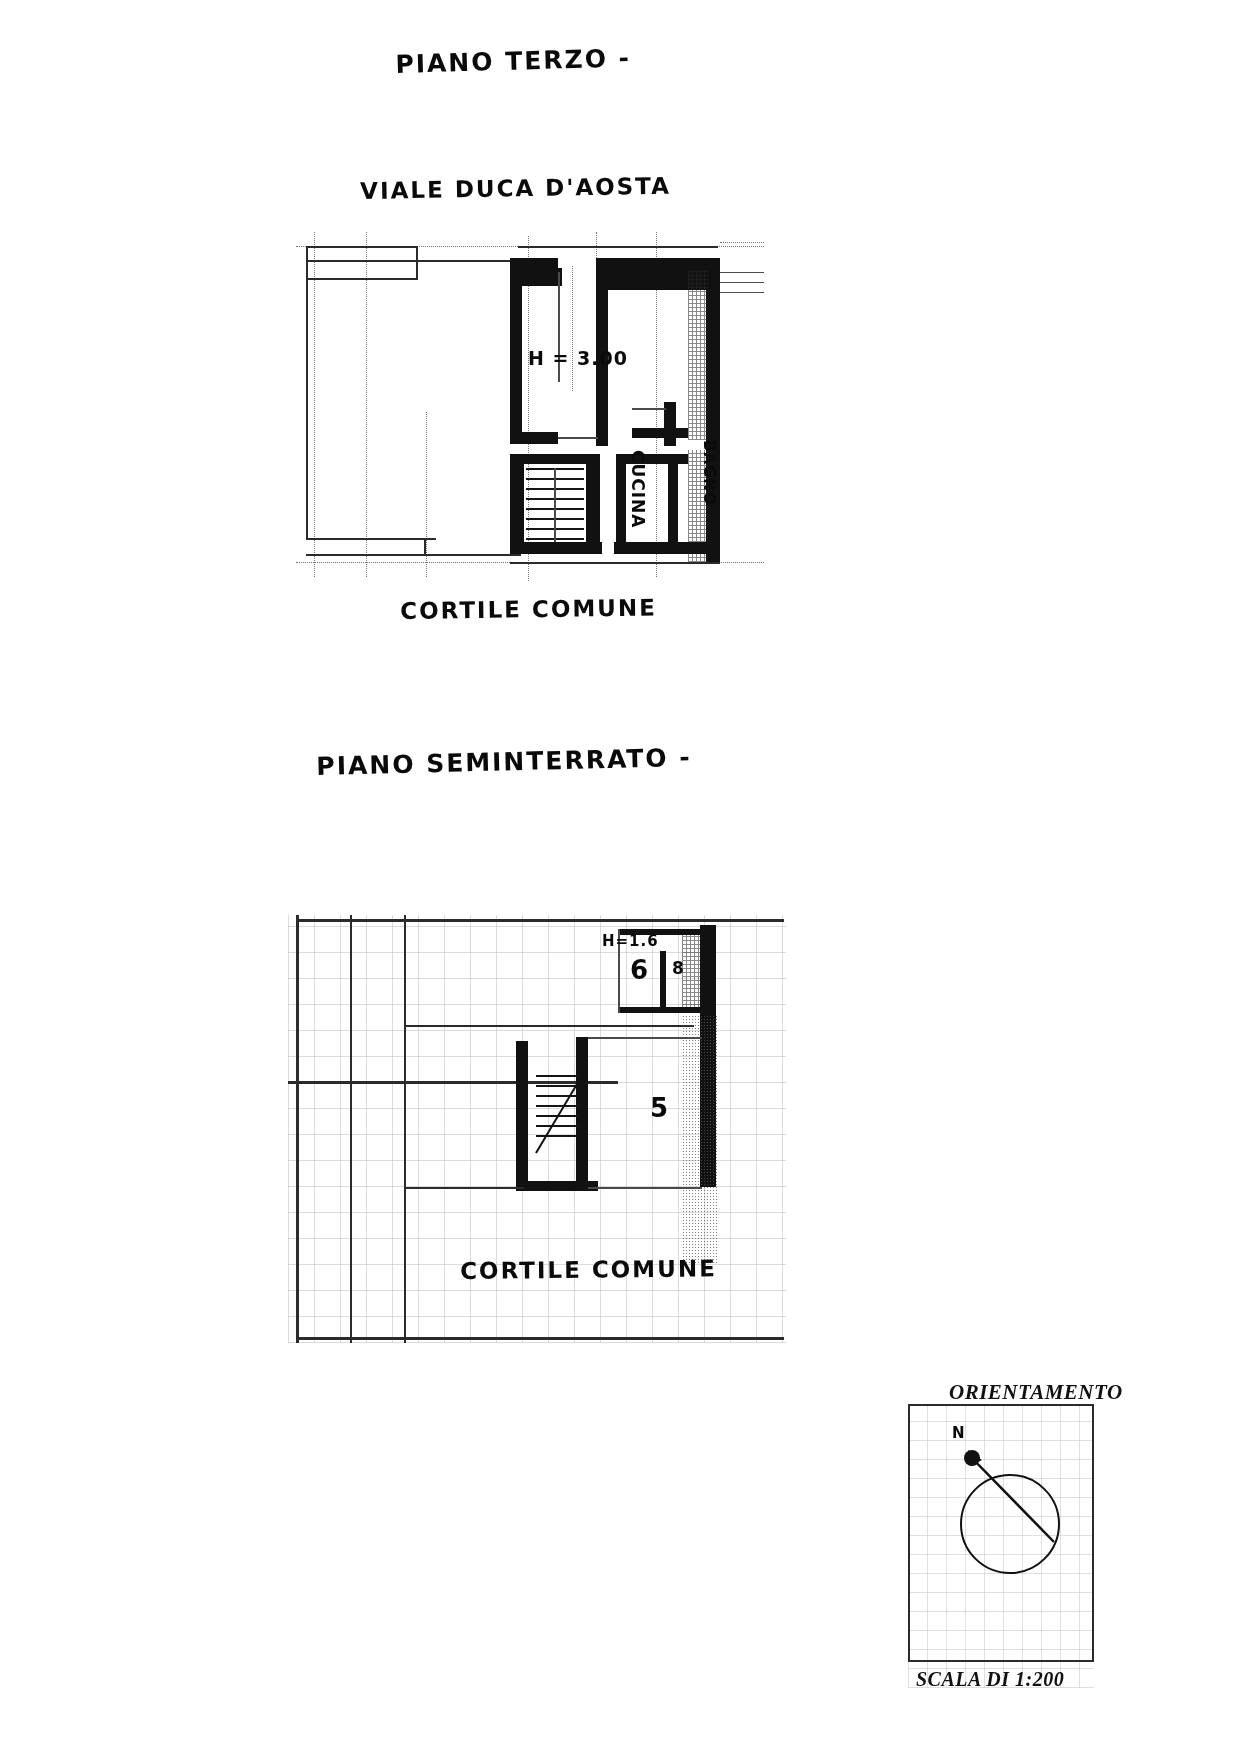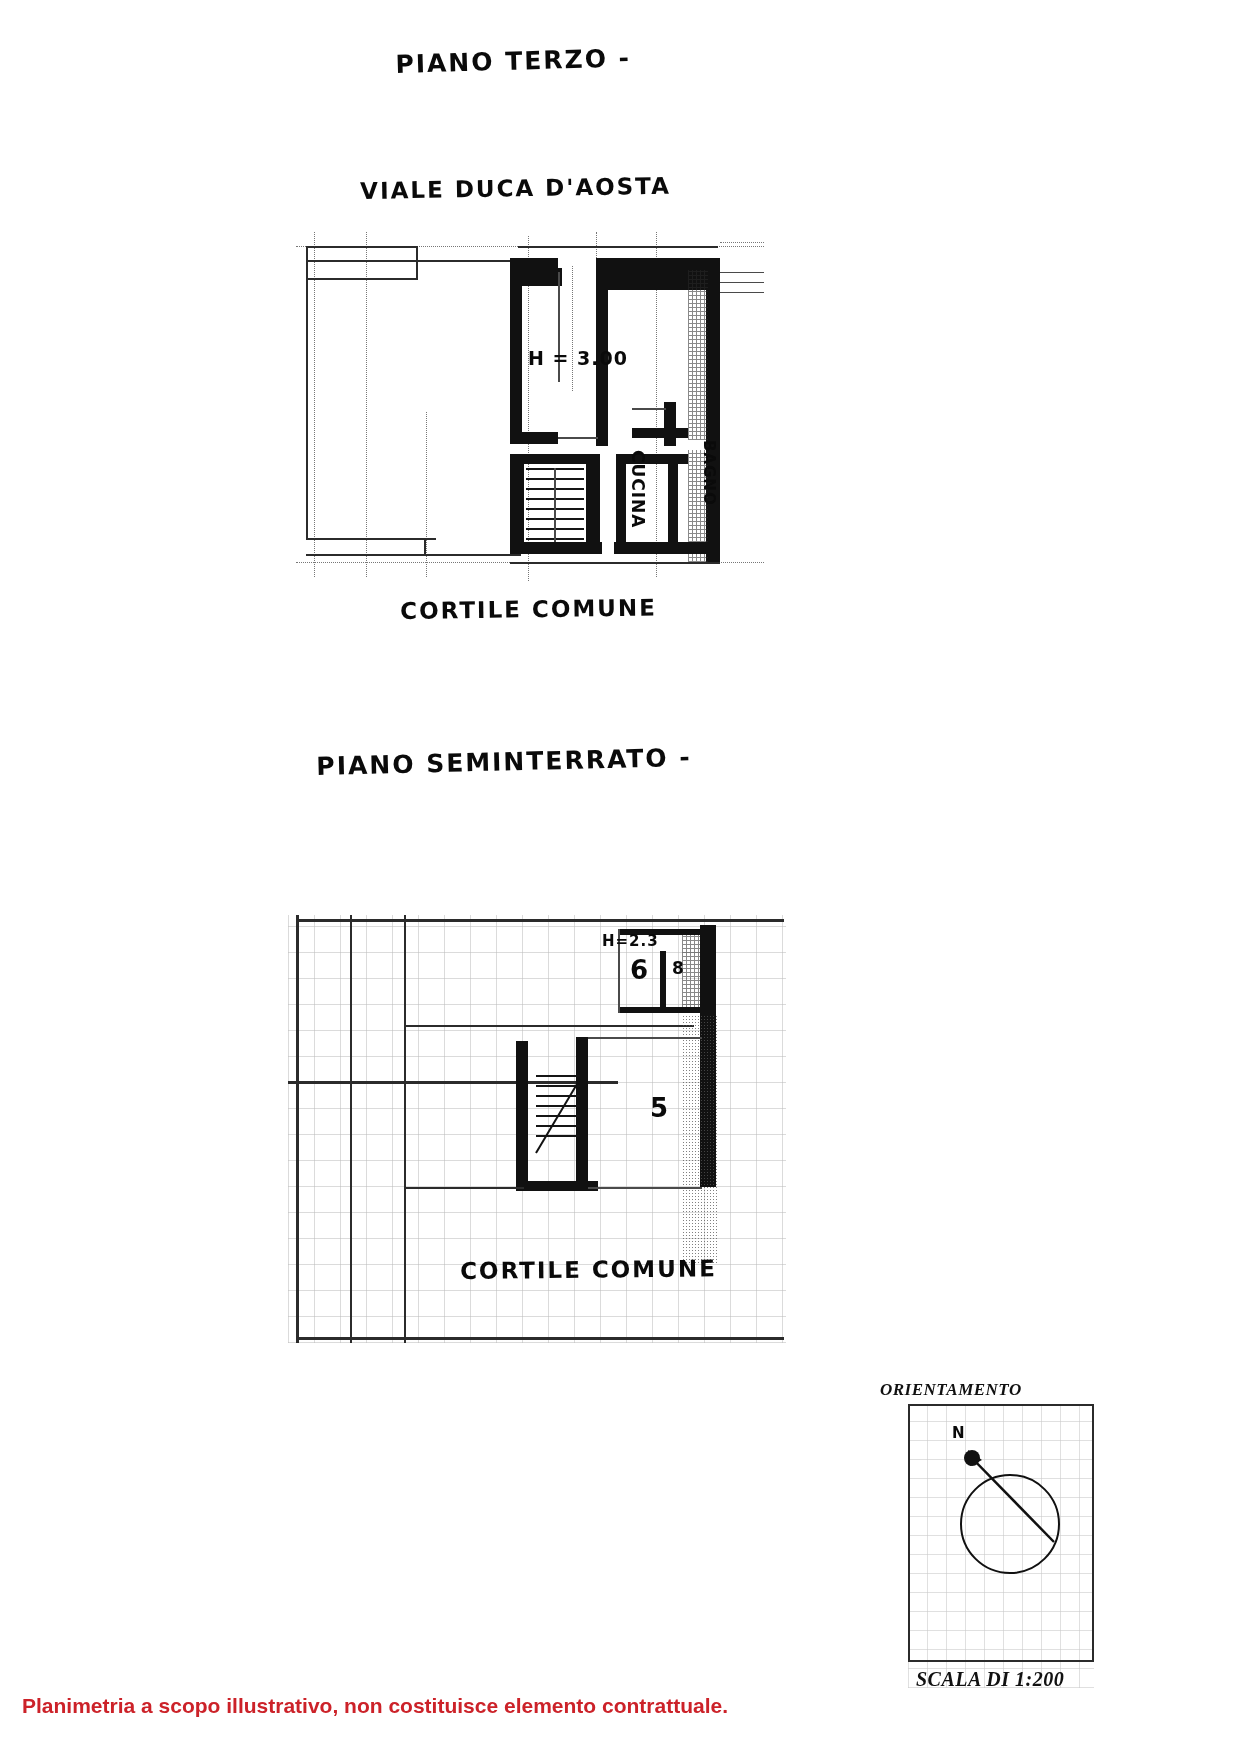--- a/index.html
+++ b/index.html
@@ -187,21 +187,21 @@
       <line x1="4" y1="78" x2="48" y2="4" stroke="#111" stroke-width="2"></line>
     </svg>
 
     <div class="thinline" style="left:300px;top:122px;width:114px;height:2px;"></div>
     <div class="thinline" style="left:300px;top:272px;width:114px;height:2px;"></div>
 
     <div class="thin" style="left:116px;top:272px;width:120px;height:2px;"></div>
     <div class="thin" style="left:116px;top:110px;width:2px;height:162px;"></div>
   </div>
 
-  <div class="hand sm" style="left:602px;top:932px;font-size:15px;">H=2.3</div>
+  <div class="hand sm" style="left:602px;top:932px;font-size:15px;">H=1.6</div>
 
   <div class="hand" style="left:630px;top:955px;font-size:26px;">6</div>
 
   <div class="hand" style="left:672px;top:958px;font-size:17px;">8</div>
 
   <div class="hand" style="left:650px;top:1093px;font-size:26px;">5</div>
 
   <div class="hand" style="left:460px;top:1258px;font-size:23px;transform:rotate(-.6deg);">CORTILE COMUNE</div>
 
   <div class="orient-box" style="left:908px;top:1388px;width:186px;height:300px;">
@@ -218,19 +218,18 @@
 
     <svg style="position:absolute;left:38px;top:48px;width:124px;height:150px;" viewBox="0 0 124 150">
       <line x1="22" y1="18" x2="108" y2="106" stroke="#111" stroke-width="2.5"></line>
       <polygon points="22,14 36,24 24,30" fill="#111"></polygon>
       <circle cx="26" cy="22" r="8" fill="#111"></circle>
     </svg>
 
     <div class="hand sm" style="left:44px;top:36px;font-size:15px;">N</div>
   </div>
 
-  <div class="orient-title" style="left:880px;top:1380px;font-size:17px;">ORIENTAMENTO</div>
+  <div class="orient-title" style="left:949px;top:1380px;font-size:21px;">ORIENTAMENTO</div>
 
   <div class="orient-scale" style="left:916px;top:1668px;font-size:20px;">SCALA DI 1:200</div>
 
-  <div class="footer">Planimetria a scopo illustrativo, non costituisce elemento contrattuale.</div>
 
 </div>
 
 </body></html>

